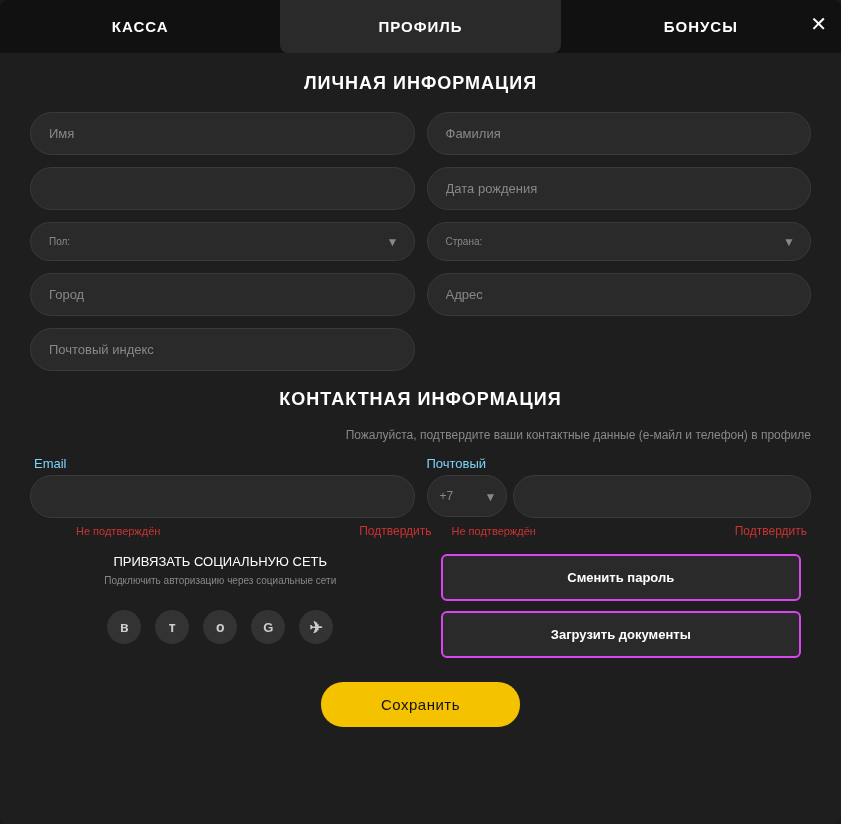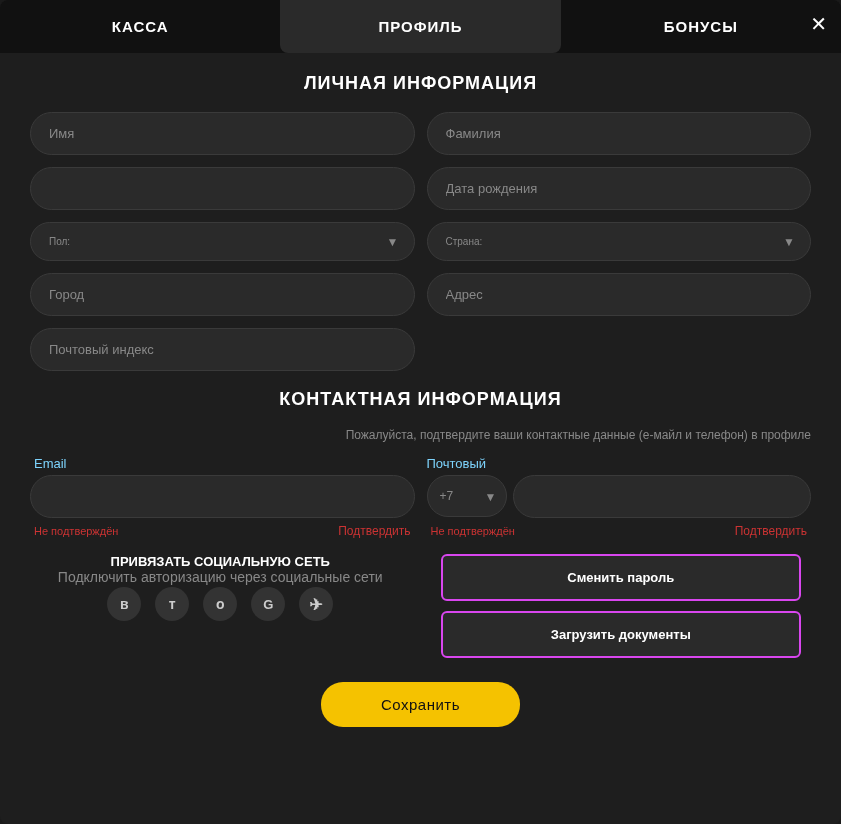--- a/index.html
+++ b/index.html
@@ -212,20 +212,21 @@
 
     .phone-input {
       flex: 1;
     }
 
     .validate-row {
       display: grid;
       grid-template-columns: 1fr 1fr;
       gap: 12px;
       margin-bottom: 16px;
+      margin-left: 42px;
     }
 
     .validate-left {
       display: flex;
       justify-content: space-between;
       align-items: center;
       padding: 0 4px;
     }
 
     .validate-right {
@@ -254,33 +255,33 @@
       grid-template-columns: 1fr 1fr;
       gap: 20px;
       margin-top: 6px;
     }
 
     .social-section {
       padding: 0 10px;
     }
 
     .social-title {
-      font-weight: 700;
+      font-weight: 400;
       color: #fff;
       font-size: 13px;
       text-align: center;
-      margin-bottom: 0;
+      margin-bottom: 6px;
       text-transform: uppercase;
     }
 
     .social-subtitle {
       color: #888;
-      font-size: 14px;
-      text-align: center;
-      margin-bottom: 2px;
+      font-size: 10px;
+      text-align: center;
+      margin-bottom: 24px;
     }
 
     .social-icons {
       display: flex;
       gap: 14px;
       justify-content: center;
       align-items: center;
     }
 
     .social-icon {

